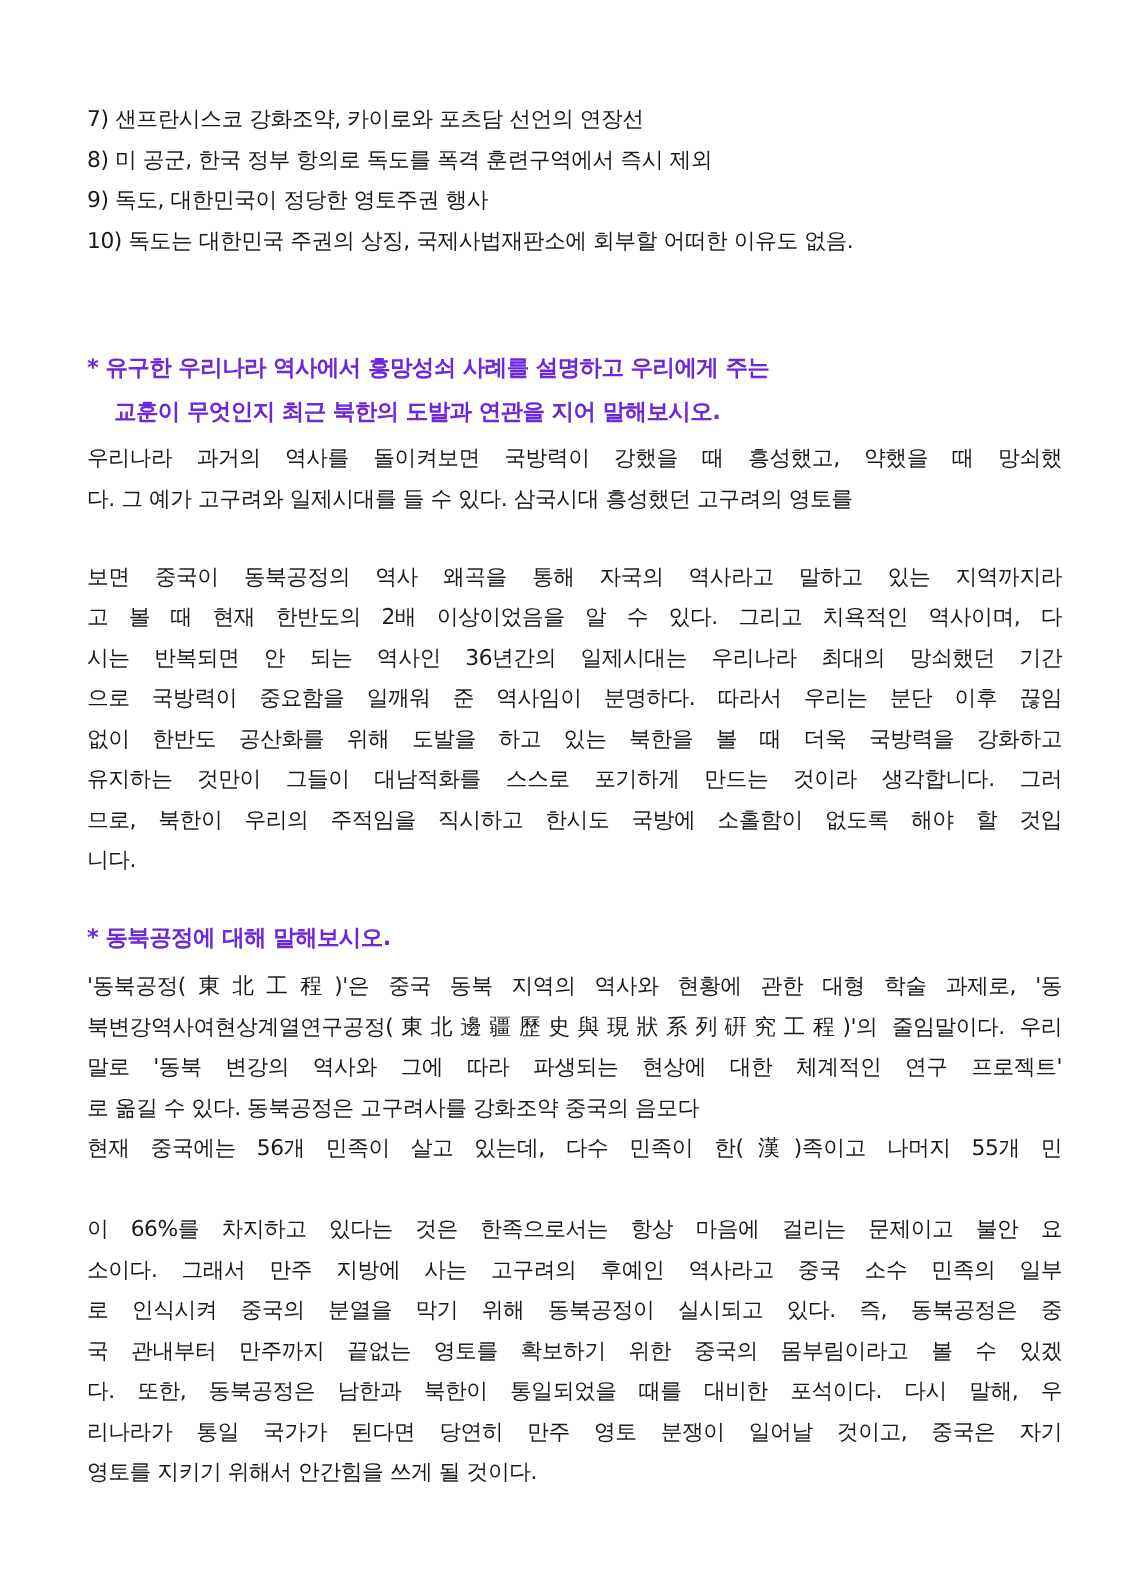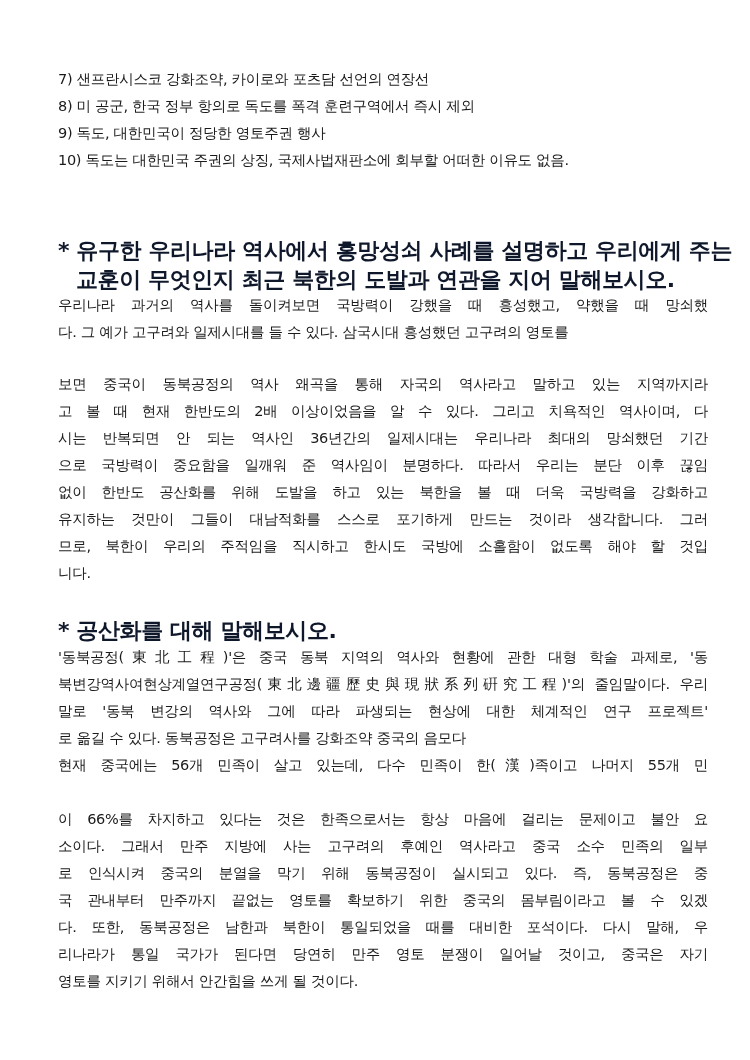--- a/index.html
+++ b/index.html
@@ -1,20 +1,20 @@
 <!DOCTYPE html>
 <html><head>
   <meta charset="utf-8">
   <style>
     html, body { margin: 0; padding: 0; background: #ffffff; }
     body { width: 750px; height: 1060px; position: relative; overflow: hidden; color: #1a1a1a; font-family: "DejaVu Sans", "Liberation Sans", sans-serif; }
     .page { position: absolute; left: 0; top: 0; width: 615px; height: 1060px; }
     .line { position: absolute; left: 58px; white-space: nowrap; font-size: 14.5px; letter-spacing: -0.3px; }
     .line.just { width: 650px; text-align: justify; text-align-last: justify; white-space: normal; }
-    .h { position: absolute; left: 58px; white-space: nowrap; font-size: 22px; font-weight: bold; letter-spacing: -0.4px; color: #0f172a; }
+    .h { position: absolute; left: 58px; white-space: nowrap; font-size: 15px; font-weight: bold; letter-spacing: -0.4px; color: #6d28d9; }
     .h2 { left: 76px; }
   </style>
 </head>
 <body>
 
 <div class="page">
 
   <div class="line" style="top:70px">7) 샌프란시스코 강화조약, 카이로와 포츠담 선언의 연장선</div>
   <div class="line" style="top:97px">8) 미 공군, 한국 정부 항의로 독도를 폭격 훈련구역에서 즉시 제외</div>
   <div class="line" style="top:124px">9) 독도, 대한민국이 정당한 영토주권 행사</div>
@@ -28,21 +28,21 @@
 
   <div class="line just" style="top:375px">보면 중국이 동북공정의 역사 왜곡을 통해 자국의 역사라고 말하고 있는 지역까지라</div>
   <div class="line just" style="top:402px">고 볼 때 현재 한반도의 2배 이상이었음을 알 수 있다. 그리고 치욕적인 역사이며, 다</div>
   <div class="line just" style="top:429px">시는 반복되면 안 되는 역사인 36년간의 일제시대는 우리나라 최대의 망쇠했던 기간</div>
   <div class="line just" style="top:456px">으로 국방력이 중요함을 일깨워 준 역사임이 분명하다. 따라서 우리는 분단 이후 끊임</div>
   <div class="line just" style="top:483px">없이 한반도 공산화를 위해 도발을 하고 있는 북한을 볼 때 더욱 국방력을 강화하고</div>
   <div class="line just" style="top:510px">유지하는 것만이 그들이 대남적화를 스스로 포기하게 만드는 것이라 생각합니다. 그러</div>
   <div class="line just" style="top:537px">므로, 북한이 우리의 주적임을 직시하고 한시도 국방에 소홀함이 없도록 해야 할 것입</div>
   <div class="line" style="top:564px">니다.</div>
 
-  <div class="h" style="top:616px">* 공산화를 대해 말해보시오.</div>
+  <div class="h" style="top:616px">* 동북공정에 대해 말해보시오.</div>
 
   <div class="line just" style="top:675px">북변강역사여현상계열연구공정(東北邊疆歷史與現狀系列硏究工程)'의 줄임말이다. 우리</div>
   <div class="line just" style="top:648px">'동북공정(東北工程)'은 중국 동북 지역의 역사와 현황에 관한 대형 학술 과제로, '동</div>
   <div class="line just" style="top:702px">말로 '동북 변강의 역사와 그에 따라 파생되는 현상에 대한 체계적인 연구 프로젝트'</div>
   <div class="line" style="top:729px">로 옮길 수 있다. 동북공정은 고구려사를 강화조약 중국의 음모다</div>
 
   <div class="line just" style="top:756px"> 현재 중국에는 56개 민족이 살고 있는데, 다수 민족이 한(漢)족이고 나머지 55개 민</div>
   <div class="line just" style="top:810px">이 66%를 차지하고 있다는 것은 한족으로서는 항상 마음에 걸리는 문제이고 불안 요</div>
   <div class="line just" style="top:837px">소이다. 그래서 만주 지방에 사는 고구려의 후예인 역사라고 중국 소수 민족의 일부</div>
   <div class="line just" style="top:864px">로 인식시켜 중국의 분열을 막기 위해 동북공정이 실시되고 있다. 즉, 동북공정은 중</div>

